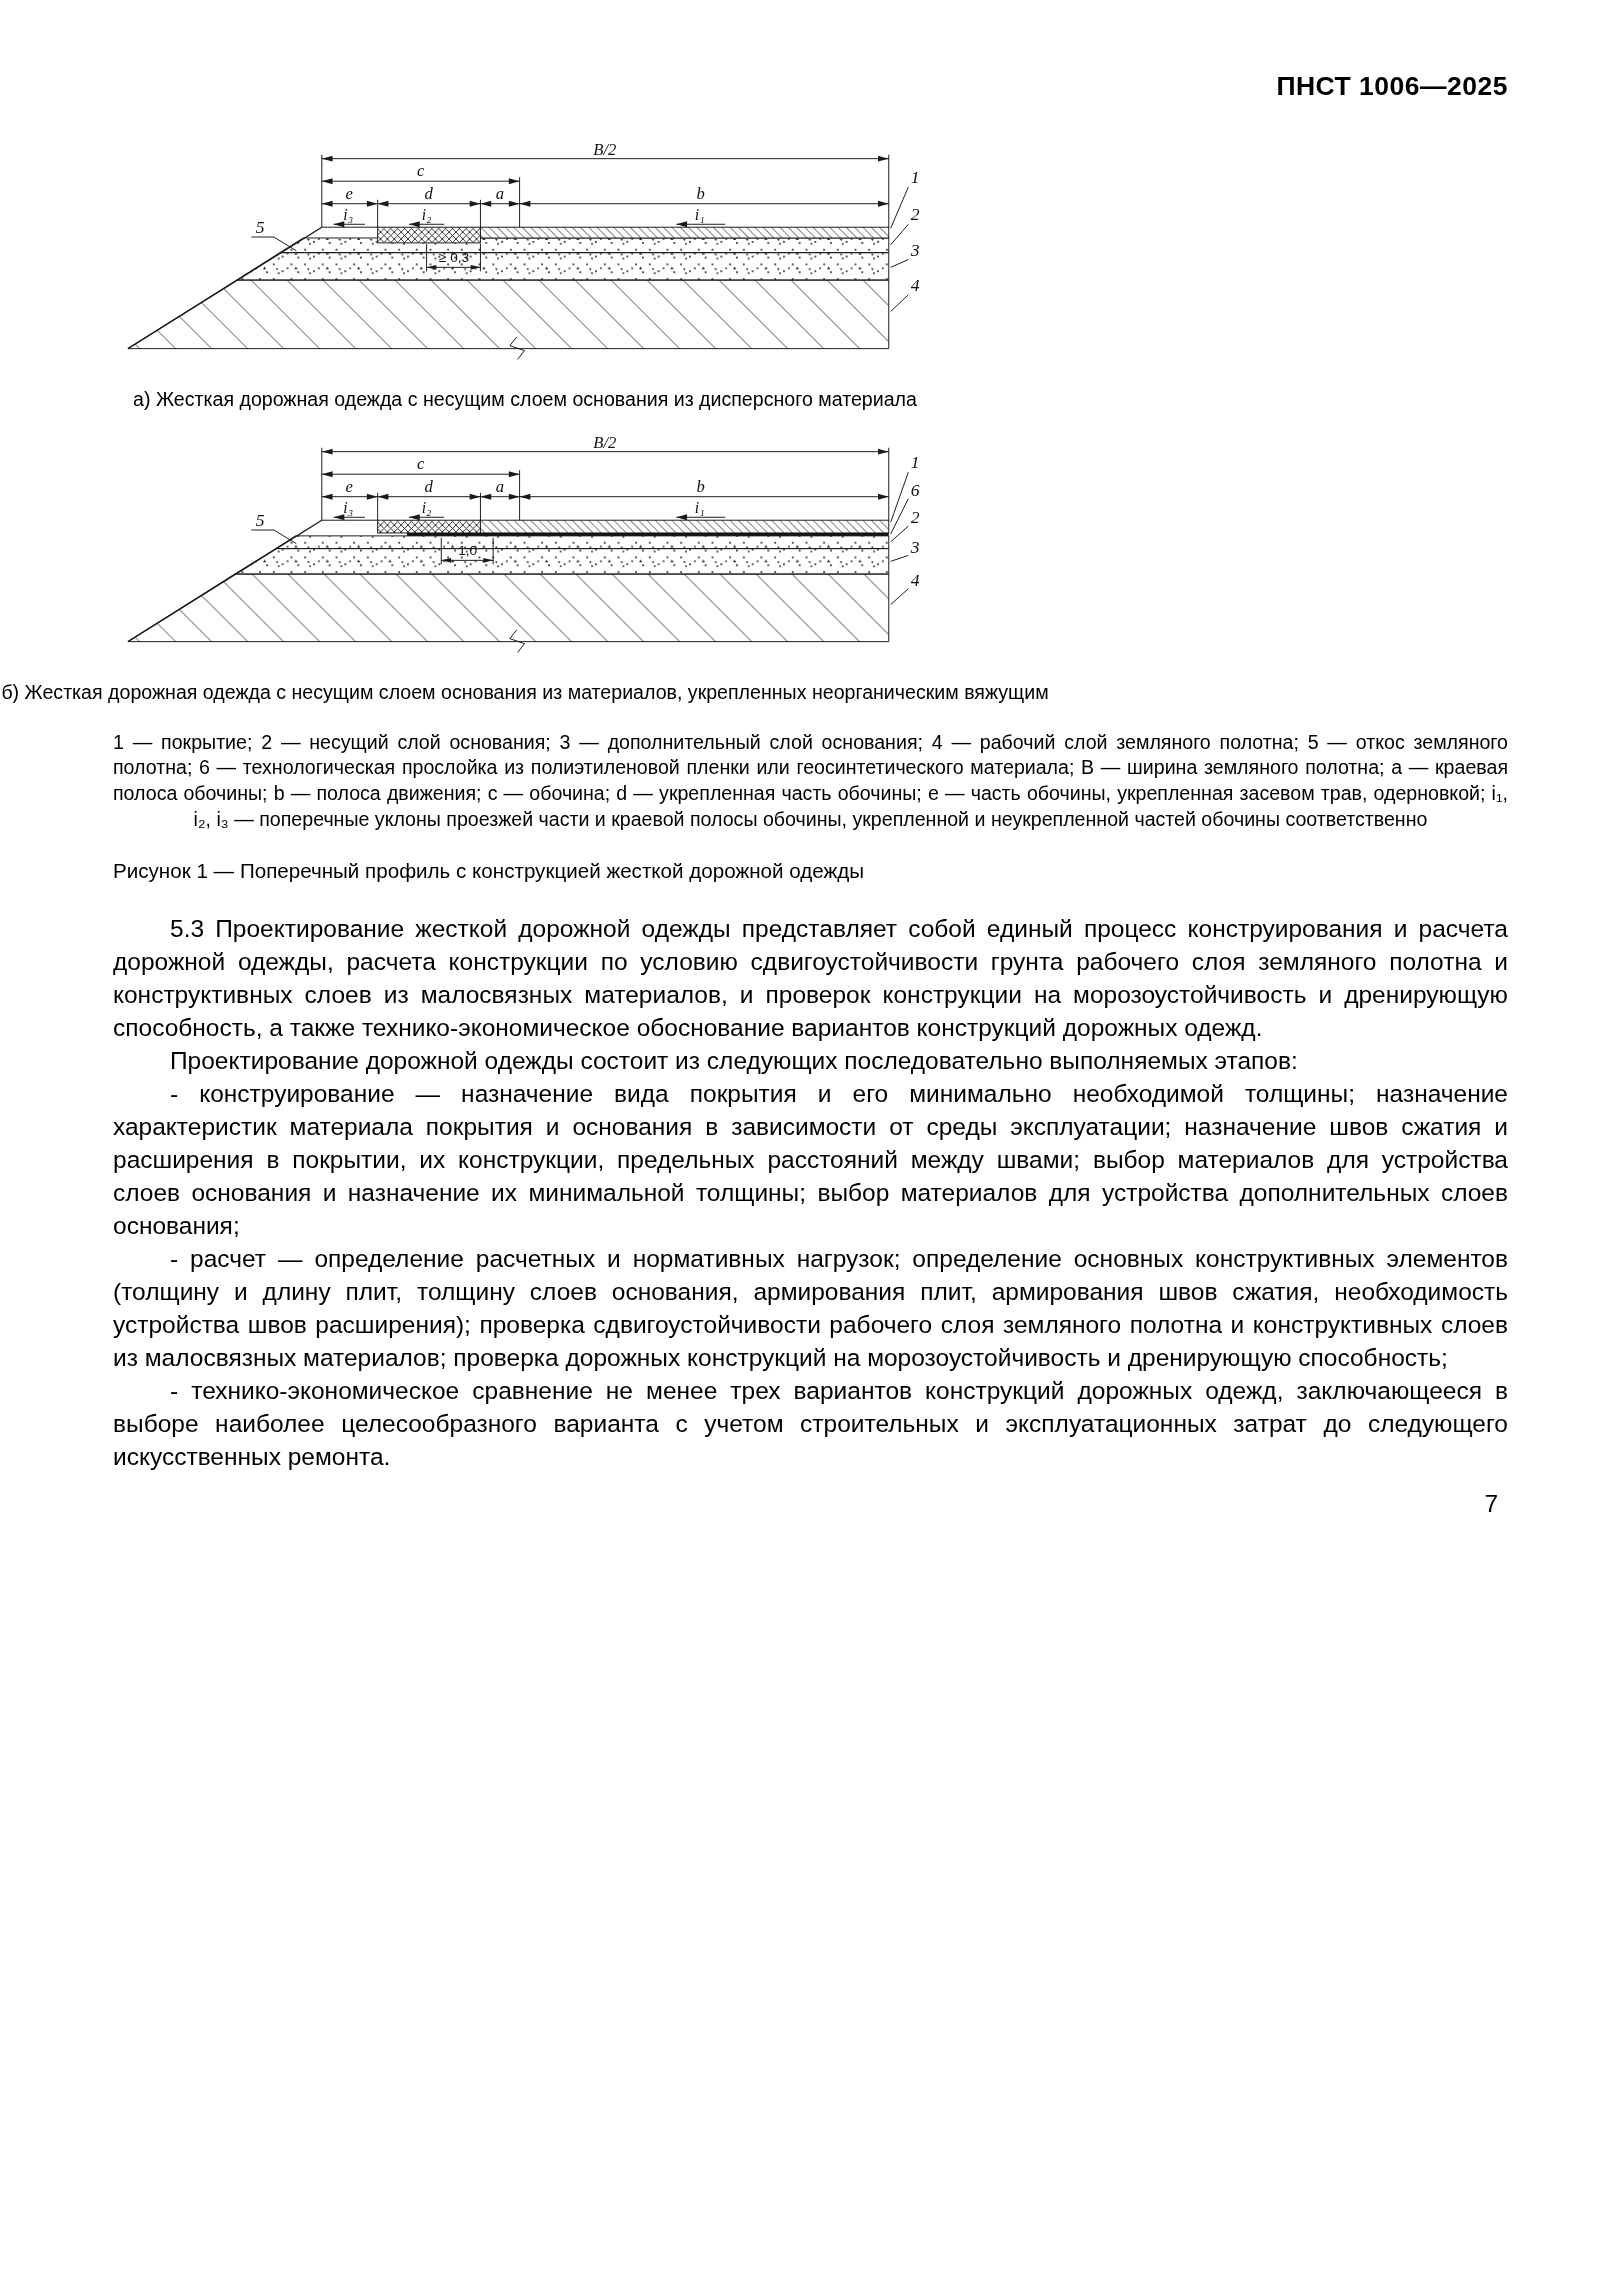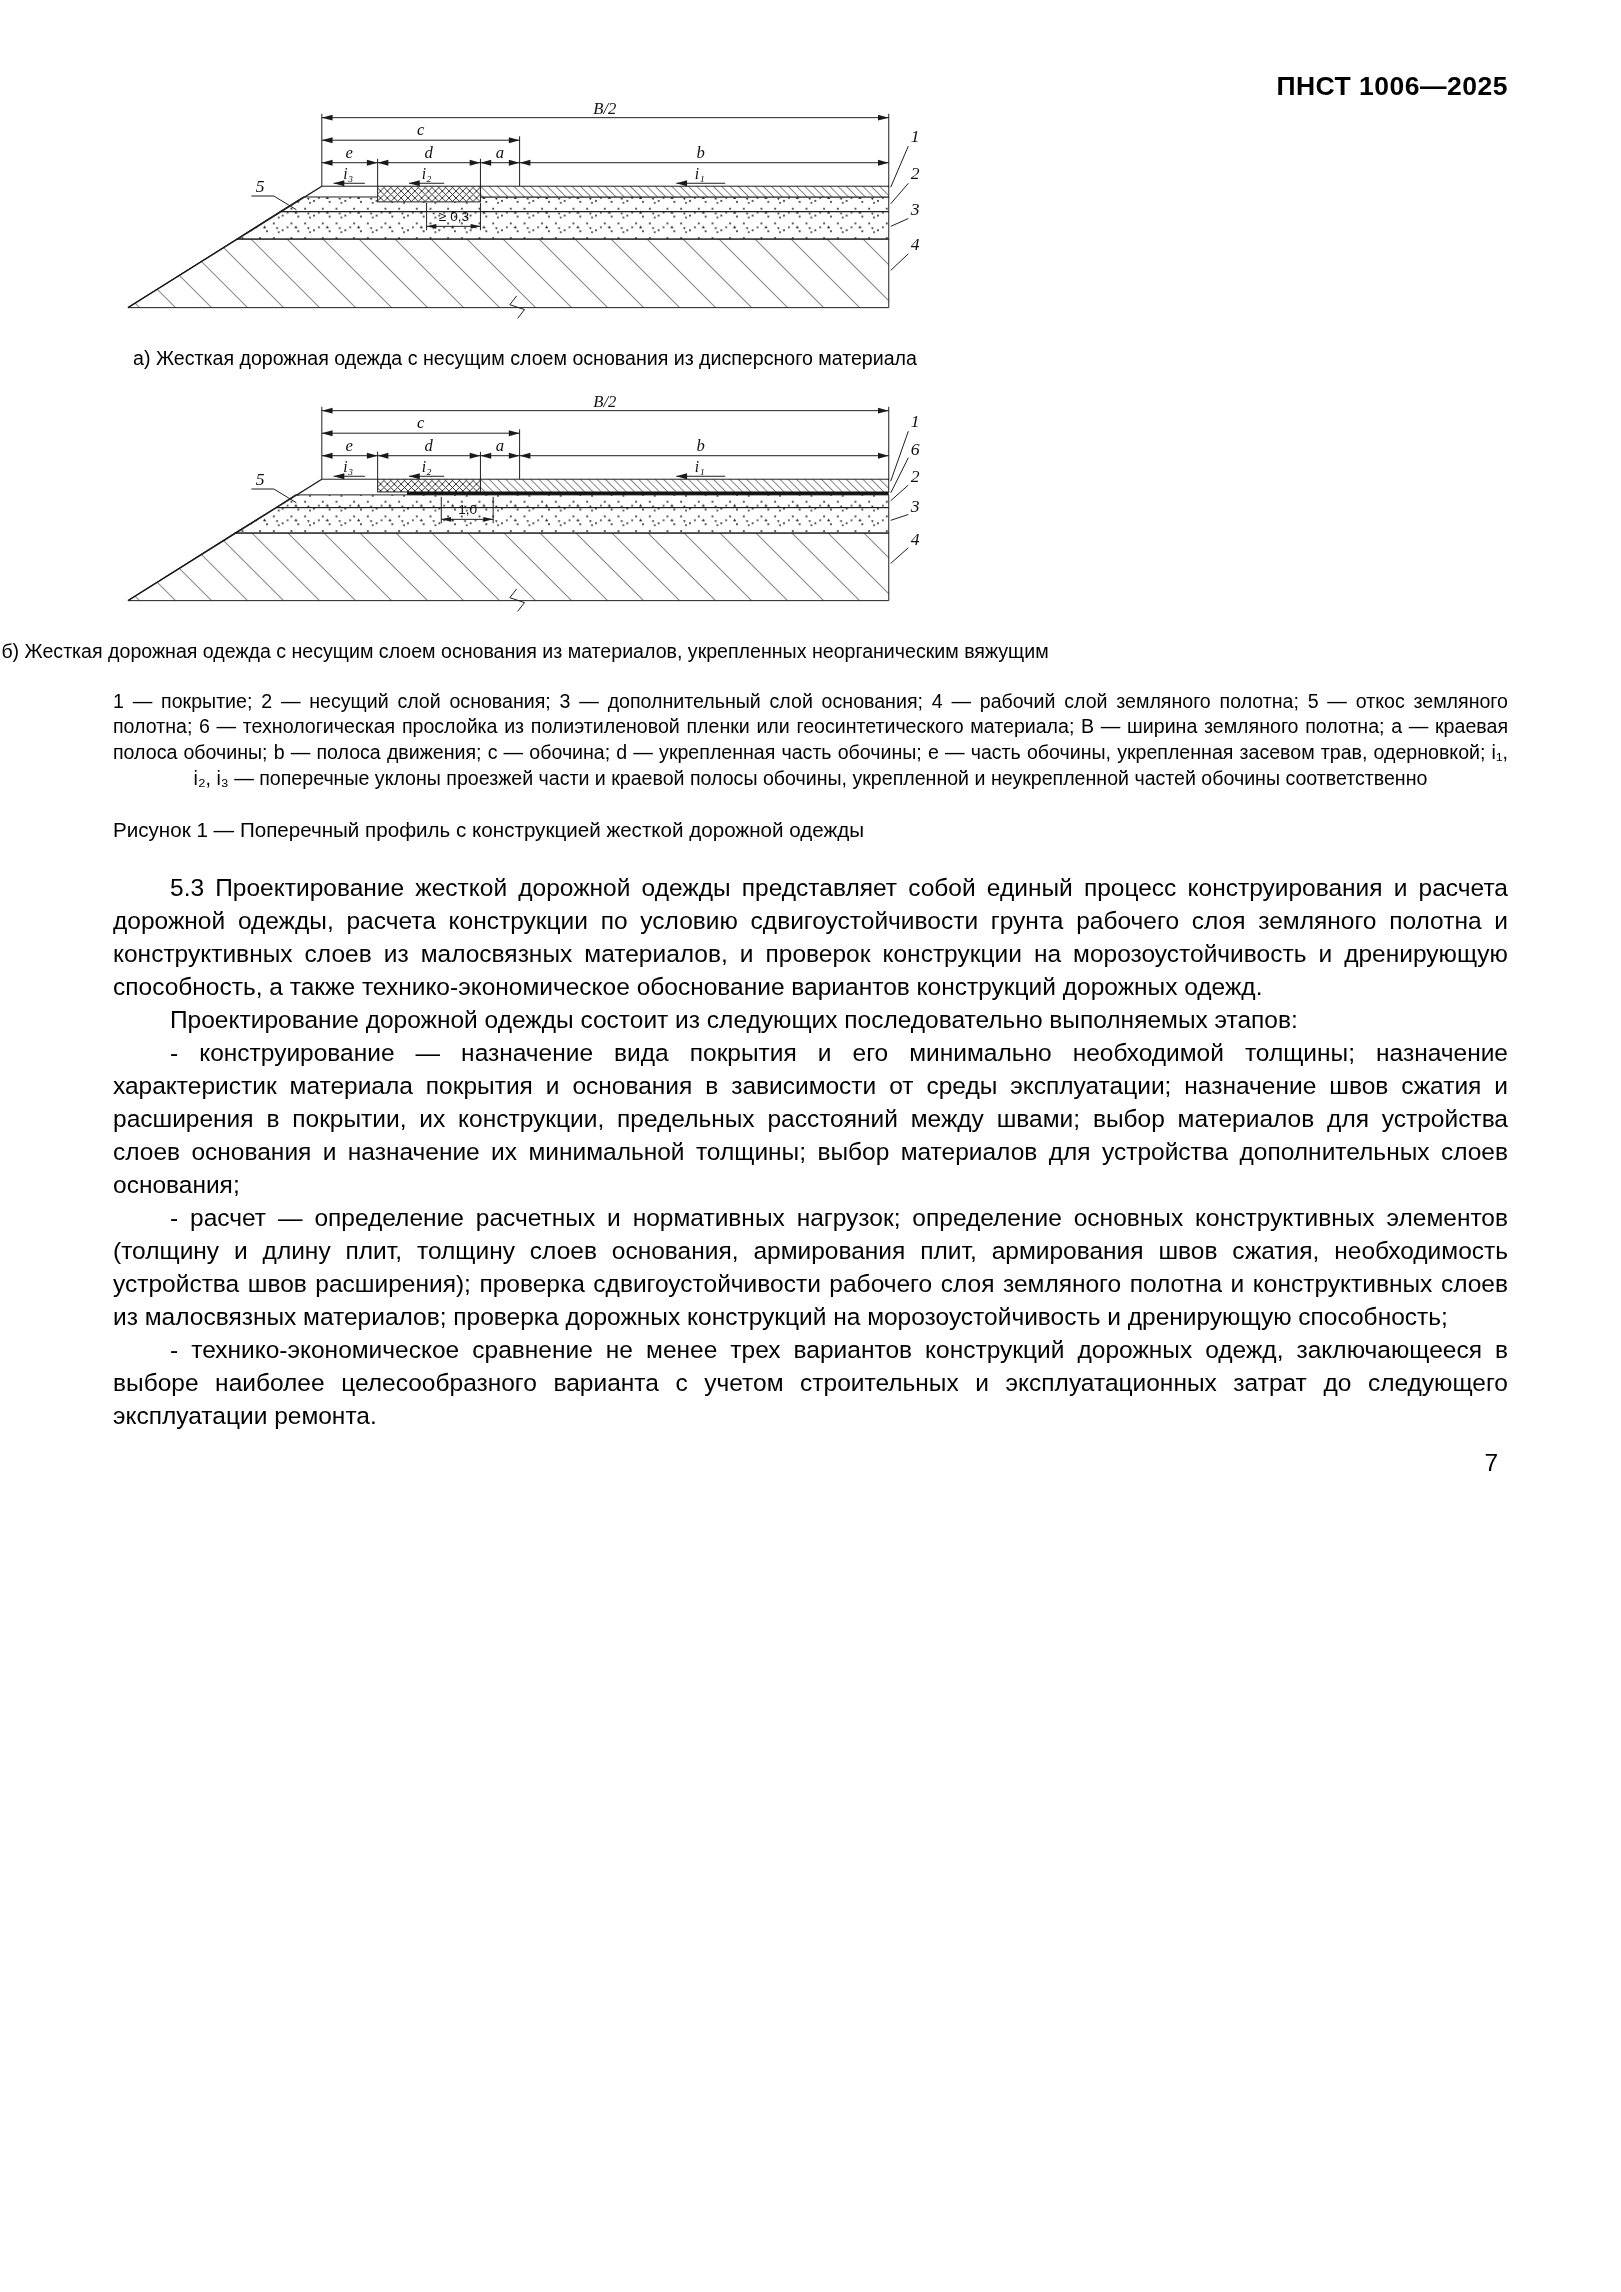--- a/index.html
+++ b/index.html
@@ -14,21 +14,21 @@
     box-sizing: border-box;
     padding: 71px 113px 12px 113px;
     overflow: hidden;
   }
   .doc-header {
     text-align: right;
     font-weight: bold;
     font-size: 26.5px;
     letter-spacing: 0.5px;
   }
-  .figure-block { }
+  .figure-block { margin-top: 41px; }
   svg.diagram { display: block; }
   .subcaption {
     width: 1176px;
     margin: 9.8px 0 25.5px -176px;
     text-align: center;
     font-size: 19.6px;
     white-space: nowrap;
   }
   .subcaption.last { margin-bottom: 5.9px; }
   .legend {
@@ -254,19 +254,19 @@
     <p class="legend">1 — покрытие; 2 — несущий слой основания; 3 — дополнительный слой основания; 4 — рабочий слой земляного полотна; 5 — откос земляного полотна; 6 — технологическая прослойка из полиэтиленовой пленки или геосинтетического материала; В — ширина земляного полотна; а — краевая полоса обочины; b — полоса движения; с — обочина; d — укрепленная часть обочины; е — часть обочины, укрепленная засевом трав, одерновкой; i₁, i₂, i₃ — поперечные уклоны проезжей части и краевой полосы обочины, укрепленной и неукрепленной частей обочины соответственно</p>
 
     <div class="fig-caption">Рисунок 1 — Поперечный профиль с конструкцией жесткой дорожной одежды</div>
   </div>
 
   <div class="body-text">
     <p>5.3 Проектирование жесткой дорожной одежды представляет собой единый процесс конструирования и расчета дорожной одежды, расчета конструкции по условию сдвигоустойчивости грунта рабочего слоя земляного полотна и конструктивных слоев из малосвязных материалов, и проверок конструкции на морозоустойчивость и дренирующую способность, а также технико-экономическое обоснование вариантов конструкций дорожных одежд.</p>
     <p>Проектирование дорожной одежды состоит из следующих последовательно выполняемых этапов:</p>
     <p>- конструирование — назначение вида покрытия и его минимально необходимой толщины; назначение характеристик материала покрытия и основания в зависимости от среды эксплуатации; назначение швов сжатия и расширения в покрытии, их конструкции, предельных расстояний между швами; выбор материалов для устройства слоев основания и назначение их минимальной толщины; выбор материалов для устройства дополнительных слоев основания;</p>
     <p>- расчет — определение расчетных и нормативных нагрузок; определение основных конструктивных элементов (толщину и длину плит, толщину слоев основания, армирования плит, армирования швов сжатия, необходимость устройства швов расширения); проверка сдвигоустойчивости рабочего слоя земляного полотна и конструктивных слоев из малосвязных материалов; проверка дорожных конструкций на морозоустойчивость и дренирующую способность;</p>
-    <p>- технико-экономическое сравнение не менее трех вариантов конструкций дорожных одежд, заключающееся в выборе наиболее целесообразного варианта с учетом строительных и эксплуатационных затрат до следующего эксплуатации ремонта.</p>
+    <p>- технико-экономическое сравнение не менее трех вариантов конструкций дорожных одежд, заключающееся в выборе наиболее целесообразного варианта с учетом строительных и эксплуатационных затрат до следующего искусственных ремонта.</p>
   </div>
 
   <div class="page-number">7</div>
 
 </div>
 
 
 </body></html>

